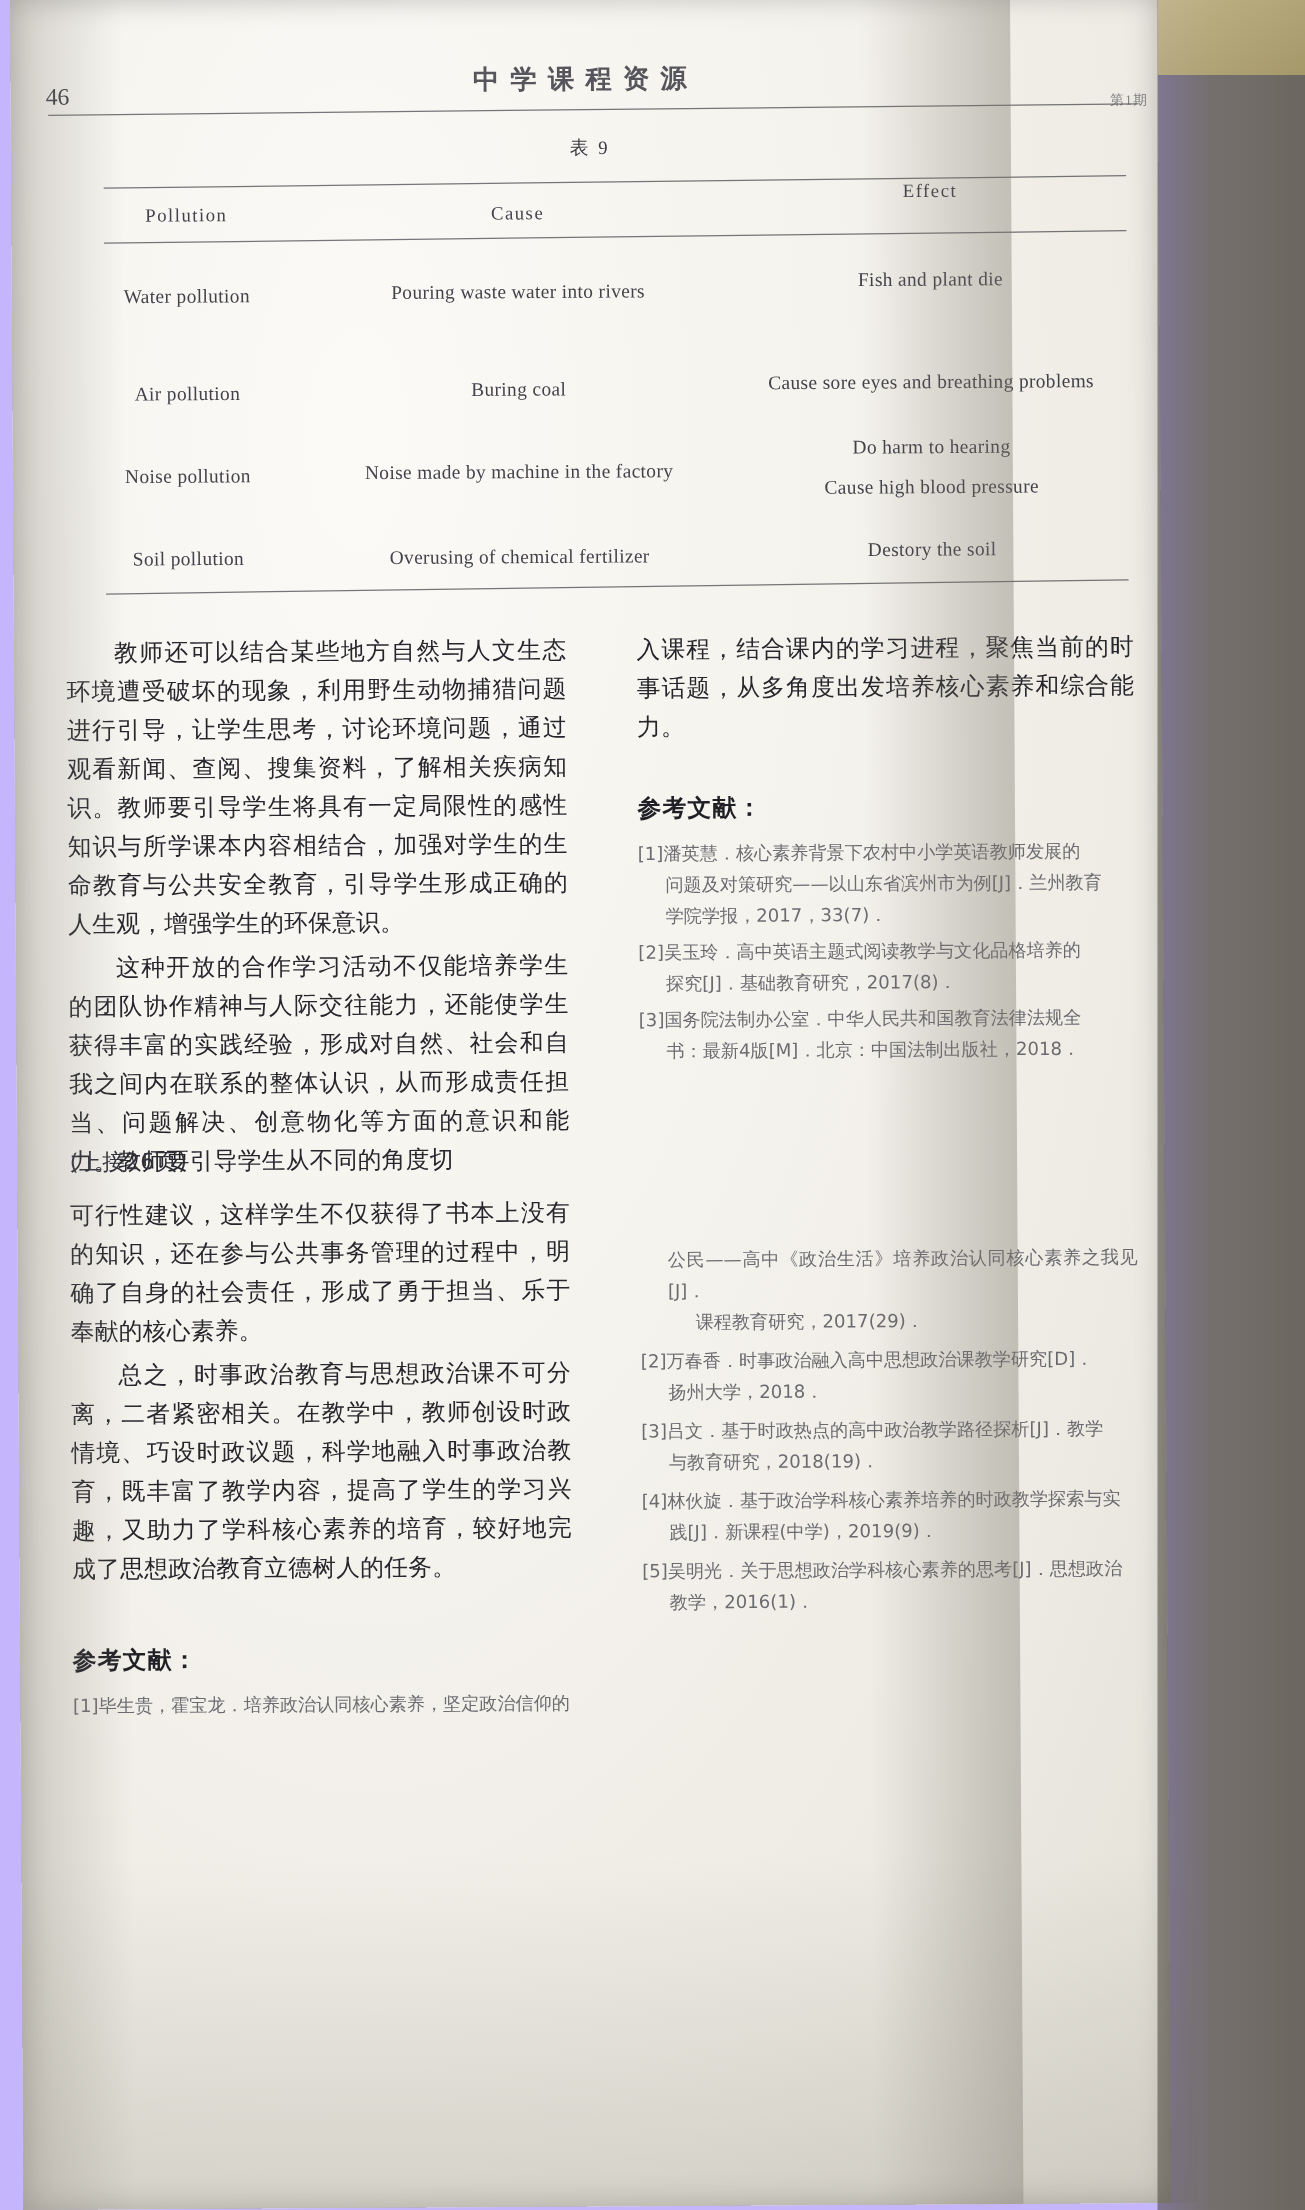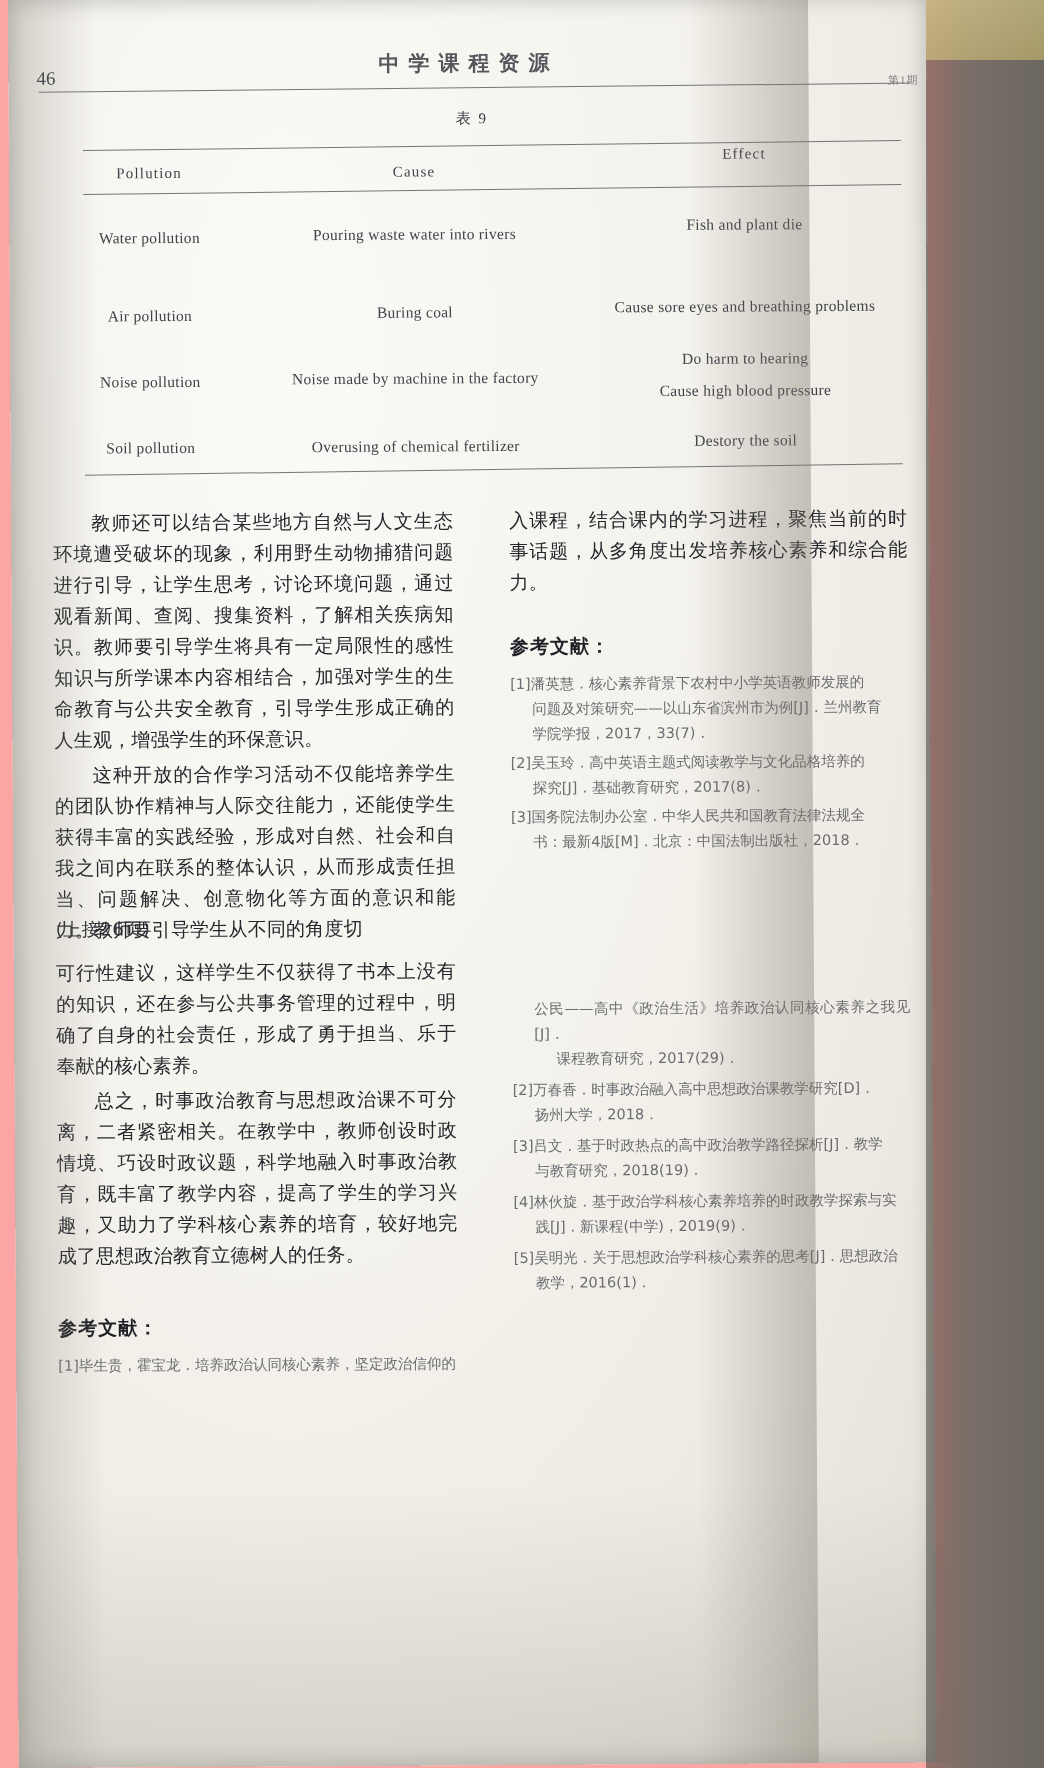--- a/index.html
+++ b/index.html
@@ -5,21 +5,21 @@
   html, body {
     margin: 0;
     padding: 0;
     background: #6e6a62;
   }
   #page {
     position: relative;
     width: 1044px;
     height: 1768px;
     overflow: hidden;
-    background: #fca5a5;
+    background: #c4b5fd;
     font-family: "Liberation Serif", serif;
   }
   
   #paper {
     position: absolute;
     left: 8px;
     top: 0px;
     width: 918px;
     height: 1768px;
     background:

